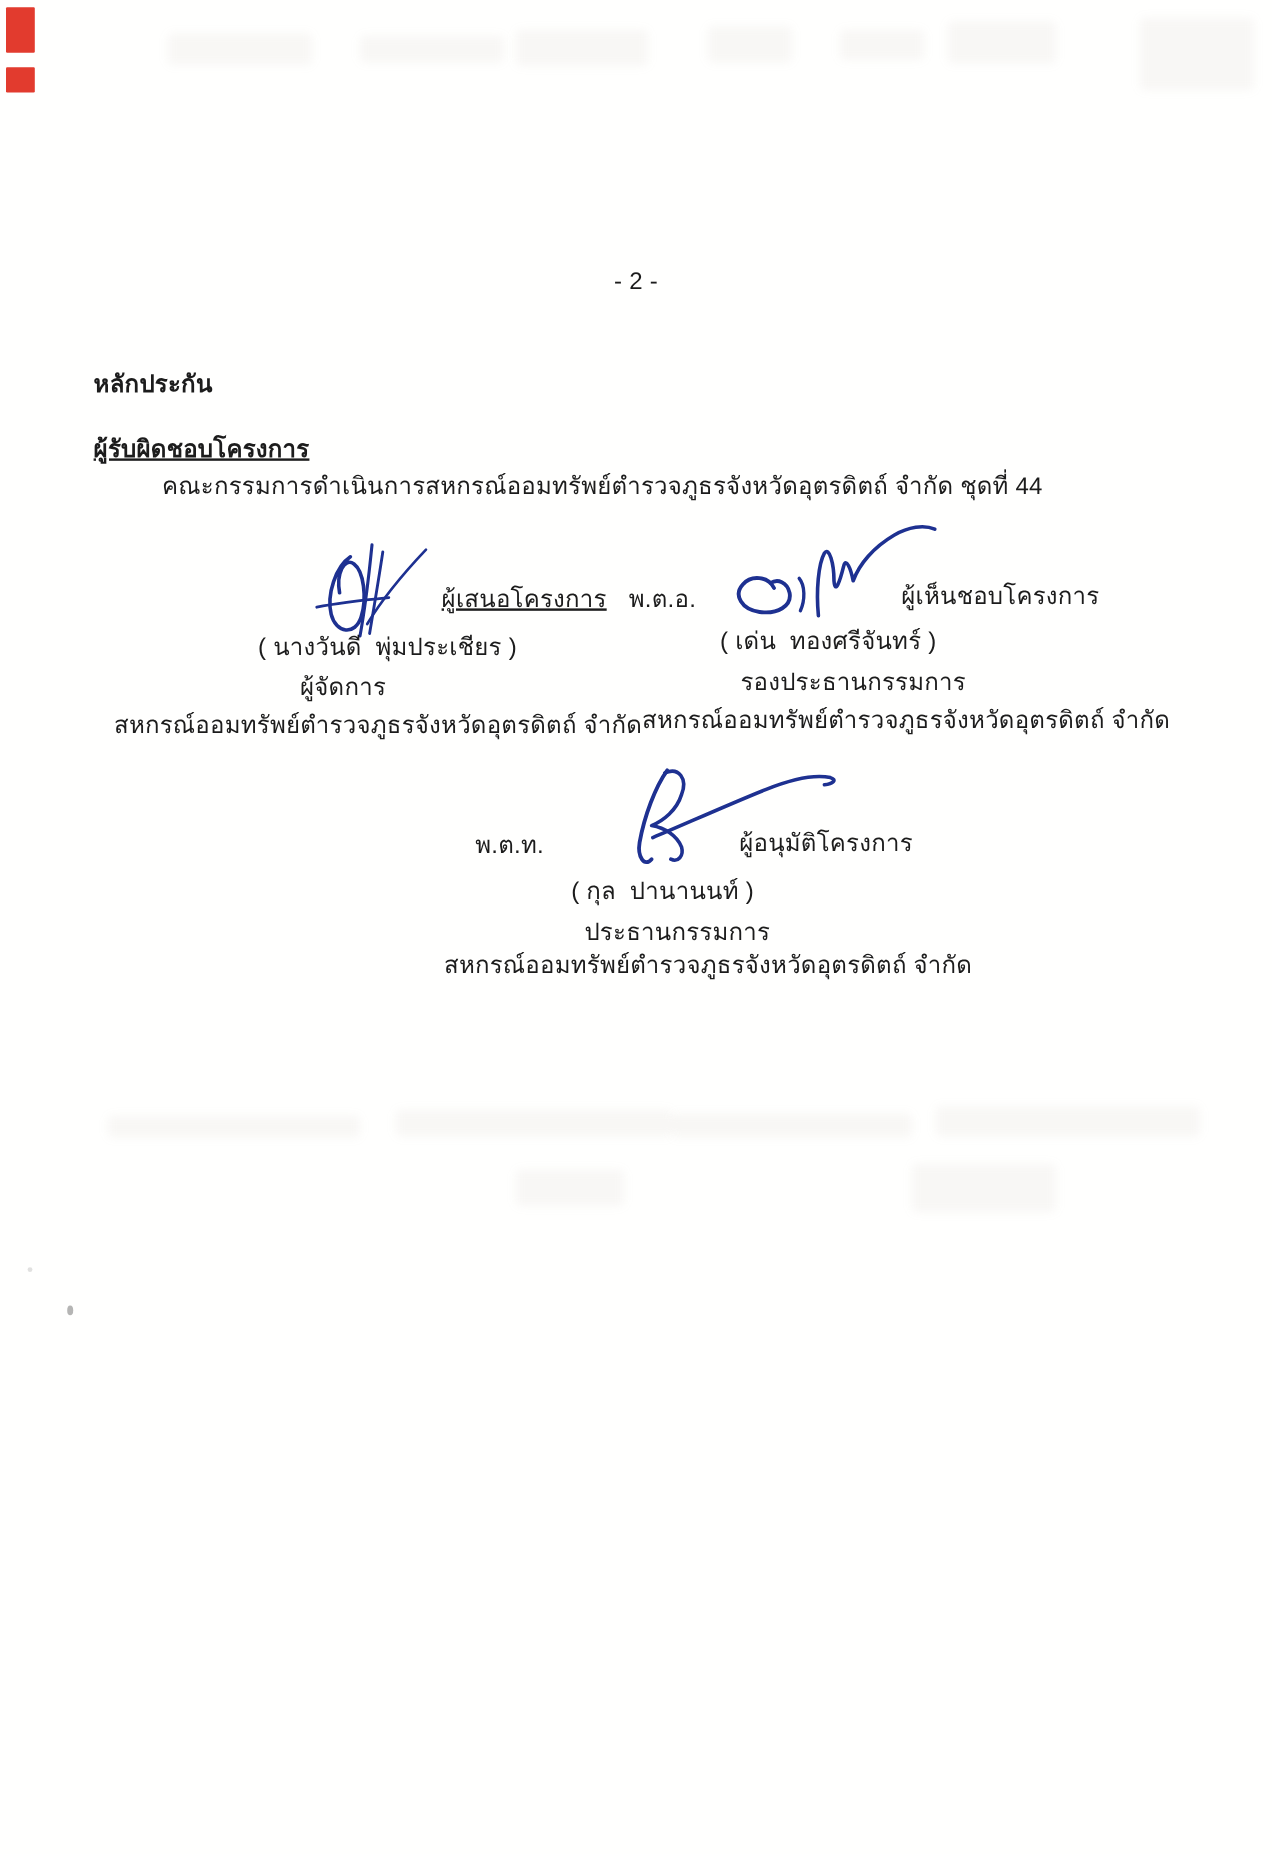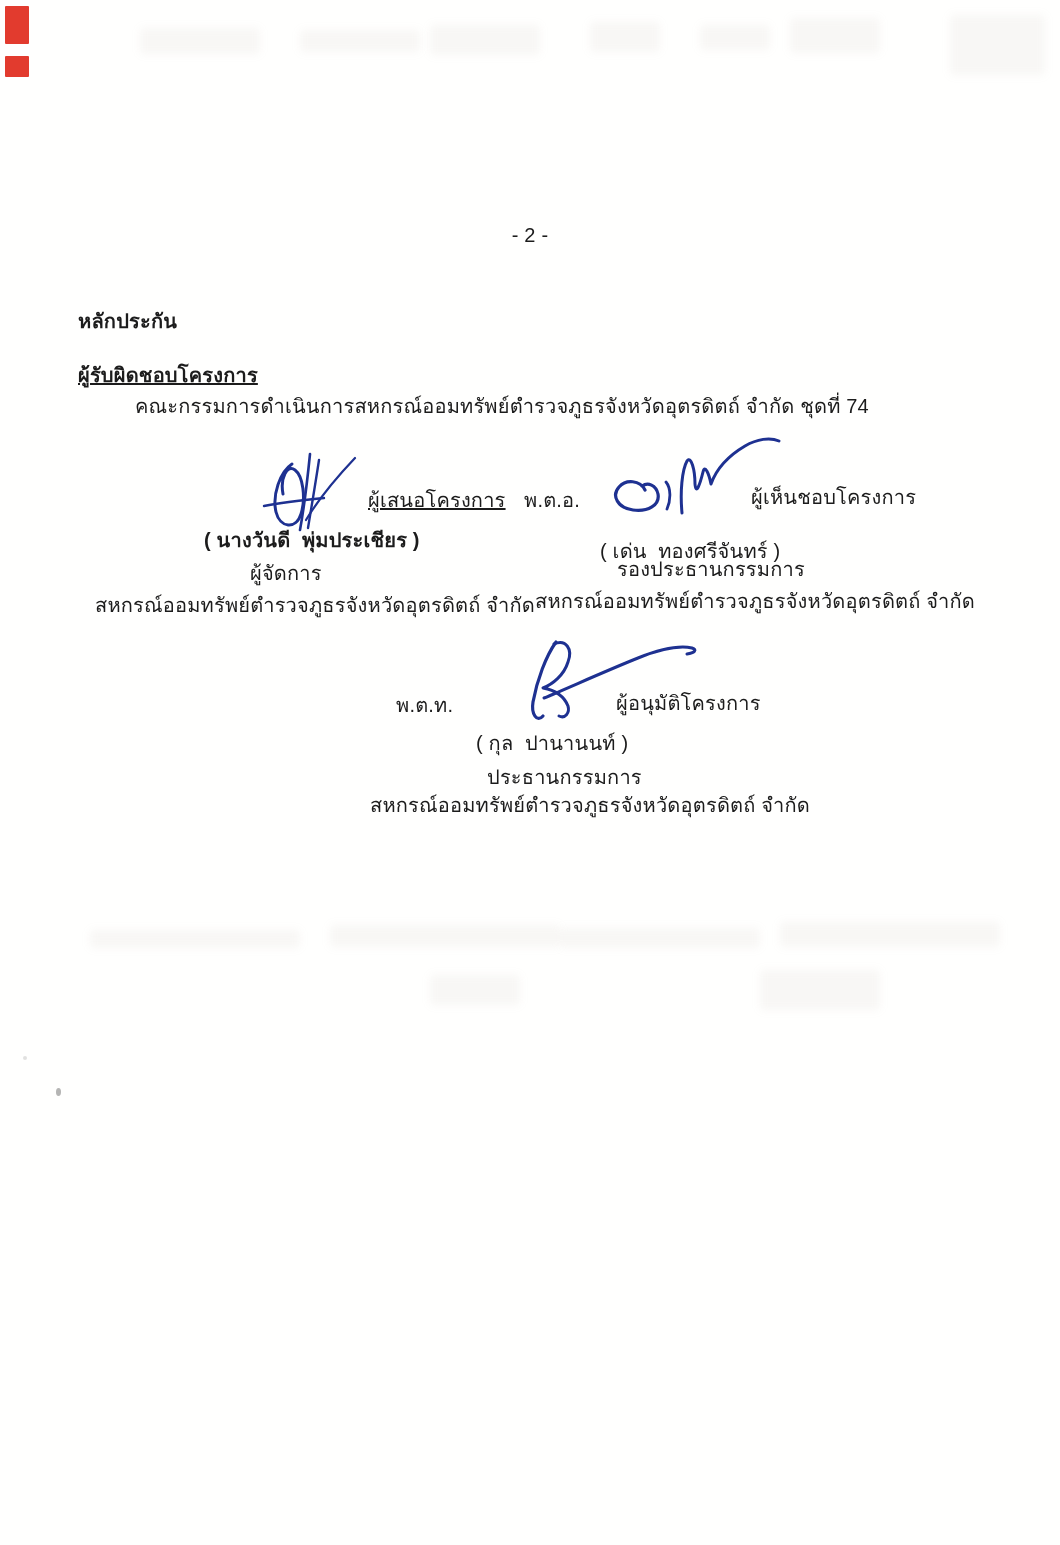--- a/index.html
+++ b/index.html
@@ -78,21 +78,21 @@
   <div class="ghost" style="left:760px; top:970px; width:120px; height:40px;"></div>
 
   <div class="speck" style="left:56px; top:1088px; width:5px; height:8px;"></div>
   <div class="speck" style="left:23px; top:1056px; width:4px; height:4px; opacity:.4;"></div>
 
   <div class="abs txt center-line" style="top:220px;">- 2 -</div>
 
   <div class="abs txt bold" style="left:78px; top:294px;margin-top:12px;">หลักประกัน</div>
 
   <div class="abs txt bold" style="left:78px; top:360px;text-decoration:underline;">ผู้รับผิดชอบโครงการ</div>
-  <div class="abs txt" style="left:135px; top:391px;">คณะกรรมการดำเนินการสหกรณ์ออมทรัพย์ตำรวจภูธรจังหวัดอุตรดิตถ์ จำกัด ชุดที่ 74</div>
+  <div class="abs txt" style="left:135px; top:391px;">คณะกรรมการดำเนินการสหกรณ์ออมทรัพย์ตำรวจภูธรจังหวัดอุตรดิตถ์ จำกัด ชุดที่ 44</div>
 
   <div class="sig" style="left:258px; top:448px;">
     <svg width="100" height="95" viewBox="0 0 100 95">
       <path d="M34,16 C22,24 14,47 18,64 C22,80 38,82 43,66 C48,50 45,28 37,22 C29,16 22,30 25,46" stroke-width="3"></path>
       <path d="M52,6 C50,26 46,60 42,82" stroke-width="2.6"></path>
       <path d="M61,12 C58,32 53,62 50,80" stroke-width="2.4"></path>
       <path d="M6,58 C25,54 45,52 66,50" stroke-width="2.4"></path>
       <path d="M48,72 C60,52 78,30 97,10" stroke-width="2.2"></path>
     </svg>
   </div>
@@ -103,22 +103,22 @@
   <div class="sig" style="left:598px; top:428px;">
     <svg width="185" height="95" viewBox="0 0 185 95">
       <path d="M47,62 C42,52 28,51 21,59 C13,68 20,80 35,82 C50,84 62,77 60,66 C58,57 50,54 44,58" stroke-width="3.2"></path>
       <path d="M68,54 C73,60 73,72 69,81" stroke-width="2.8"></path>
       <path d="M84,85 C82,64 84,42 89,33 C93,27 97,42 97,56 C98,68 102,56 105,44 C107,36 111,46 113,56 C118,42 130,28 147,18 C159,11 172,9 181,13" stroke-width="3"></path>
     </svg>
   </div>
 
   <div class="abs txt" style="left:751px; top:482px;">ผู้เห็นชอบโครงการ</div>
 
-  <div class="abs txt" style="left:204px; top:525px;font-weight:bold;">( นางวันดี  พุ่มประเชียร )</div>
-  <div class="abs txt" style="left:600px; top:520px;margin-top:16px;">( เด่น  ทองศรีจันทร์ )</div>
+  <div class="abs txt" style="left:215px; top:525px;">( นางวันดี  พุ่มประเชียร )</div>
+  <div class="abs txt" style="left:600px; top:520px;">( เด่น  ทองศรีจันทร์ )</div>
 
   <div class="abs txt" style="left:250px; top:558px;">ผู้จัดการ</div>
   <div class="abs txt" style="left:617px; top:554px;text-align:right;">รองประธานกรรมการ</div>
 
   <div class="abs txt" style="left:95px; top:590px;">สหกรณ์ออมทรัพย์ตำรวจภูธรจังหวัดอุตรดิตถ์ จำกัด</div>
   <div class="abs txt" style="left:535px; top:586px;">สหกรณ์ออมทรัพย์ตำรวจภูธรจังหวัดอุตรดิตถ์ จำกัด</div>
 
   <div class="abs txt" style="left:396px; top:690px;">พ.ต.ท.</div>
 
   <div class="sig" style="left:508px; top:632px;">

